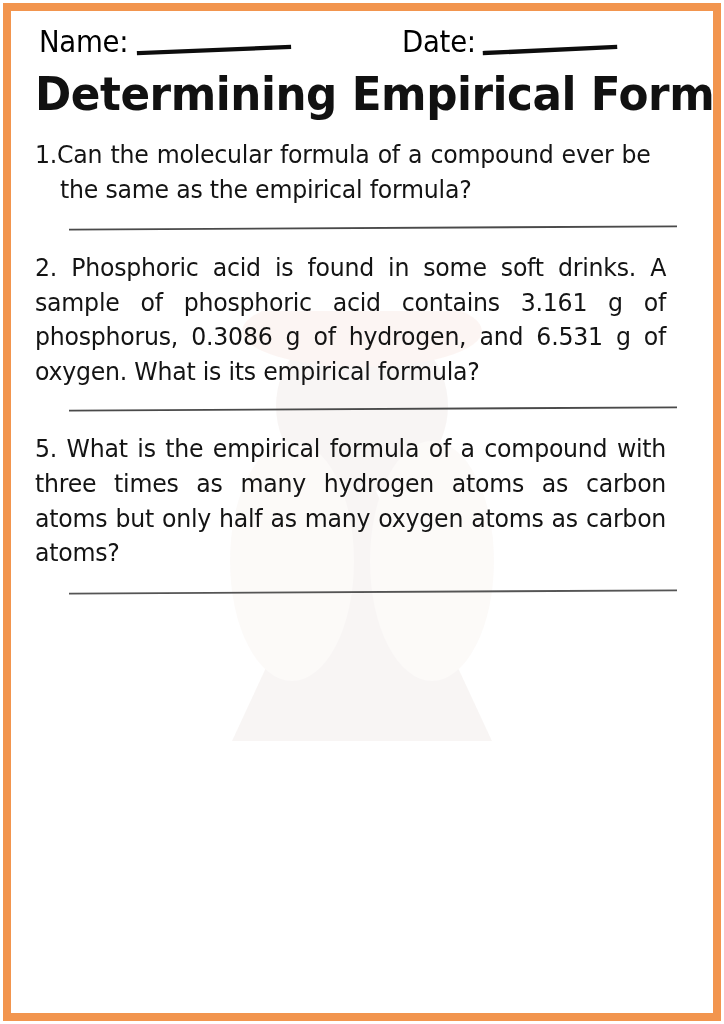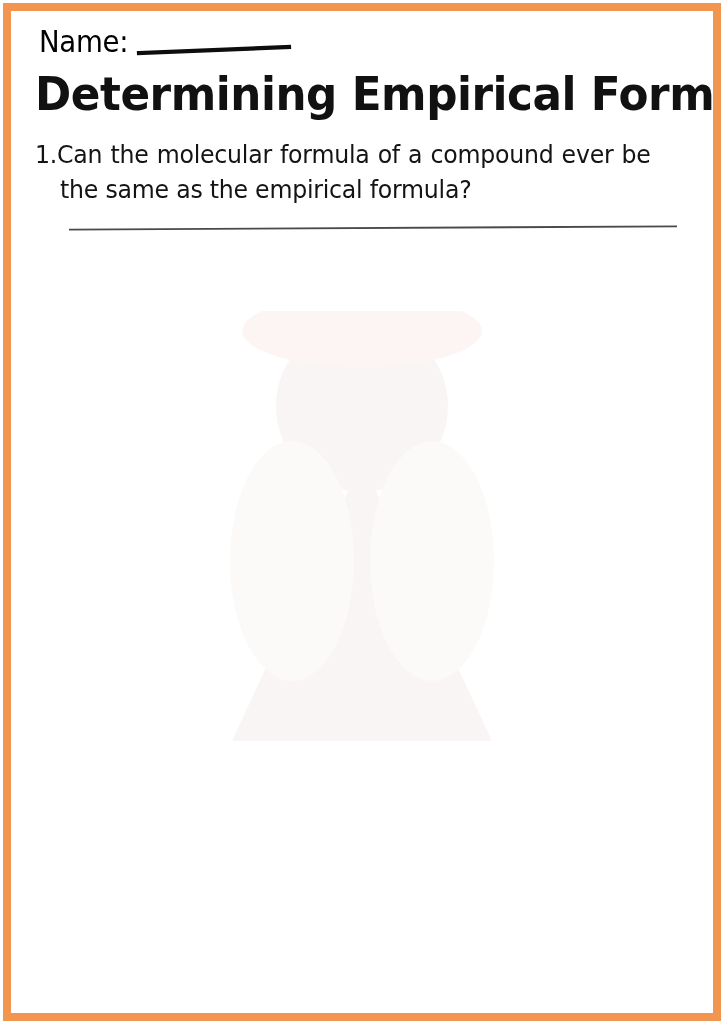--- a/index.html
+++ b/index.html
@@ -181,36 +181,60 @@
       <div class="namedate">
         <div class="field name">
           <span class="field-label">Name:</span>
           <span class="field-rule name">
             <svg viewBox="0 0 152 11" preserveAspectRatio="none" aria-hidden="true">
               <path d="M1 9 L151 3" stroke="#0d0d0d" stroke-width="4.2" fill="none" stroke-linecap="square"></path>
             </svg>
           </span>
         </div>
 
+        <div class="field date">
+          <span class="field-label">Date:</span>
+          <span class="field-rule date">
+            <svg viewBox="0 0 132 11" preserveAspectRatio="none" aria-hidden="true">
+              <path d="M1 9 L131 3" stroke="#0d0d0d" stroke-width="4.4" fill="none" stroke-linecap="square"></path>
+            </svg>
+          </span>
+        </div>
       </div>
 
       <h1 class="title">Determining Empirical Formula</h1>
 
 
       <div class="questions">
 
         <div class="q-block first q1">
           <p class="q-text">1.Can the molecular formula of a compound ever be the same as the empirical formula?</p>
           <div class="answer-rule">
             <svg viewBox="0 0 600 6" preserveAspectRatio="none" aria-hidden="true">
               <path d="M0 4.6 L600 1.4" stroke="#4a4a4a" stroke-width="1.9" fill="none"></path>
             </svg>
           </div>
         </div>
 
-
-
-
+        <div class="q-block q2">
+          <p class="q-text">2. Phosphoric acid is found in some soft drinks. A sample of phosphoric acid contains 3.161 g of phosphorus, 0.3086 g of hydrogen, and 6.531 g of oxygen. What is its empirical formula?</p>
+          <div class="answer-rule">
+            <svg viewBox="0 0 600 6" preserveAspectRatio="none" aria-hidden="true">
+              <path d="M0 4.6 L600 1.4" stroke="#4a4a4a" stroke-width="1.9" fill="none"></path>
+            </svg>
+          </div>
+        </div>
+
+
+
+        <div class="q-block q5">
+          <p class="q-text">5. What is the empirical formula of a compound with three times as many hydrogen atoms as carbon atoms but only half as many oxygen atoms as carbon atoms?</p>
+          <div class="answer-rule">
+            <svg viewBox="0 0 600 6" preserveAspectRatio="none" aria-hidden="true">
+              <path d="M0 4.6 L600 1.4" stroke="#555555" stroke-width="1.9" fill="none"></path>
+            </svg>
+          </div>
+        </div>
 
       </div>
     </div>
   </div>
 </div>
 
 </body></html>

